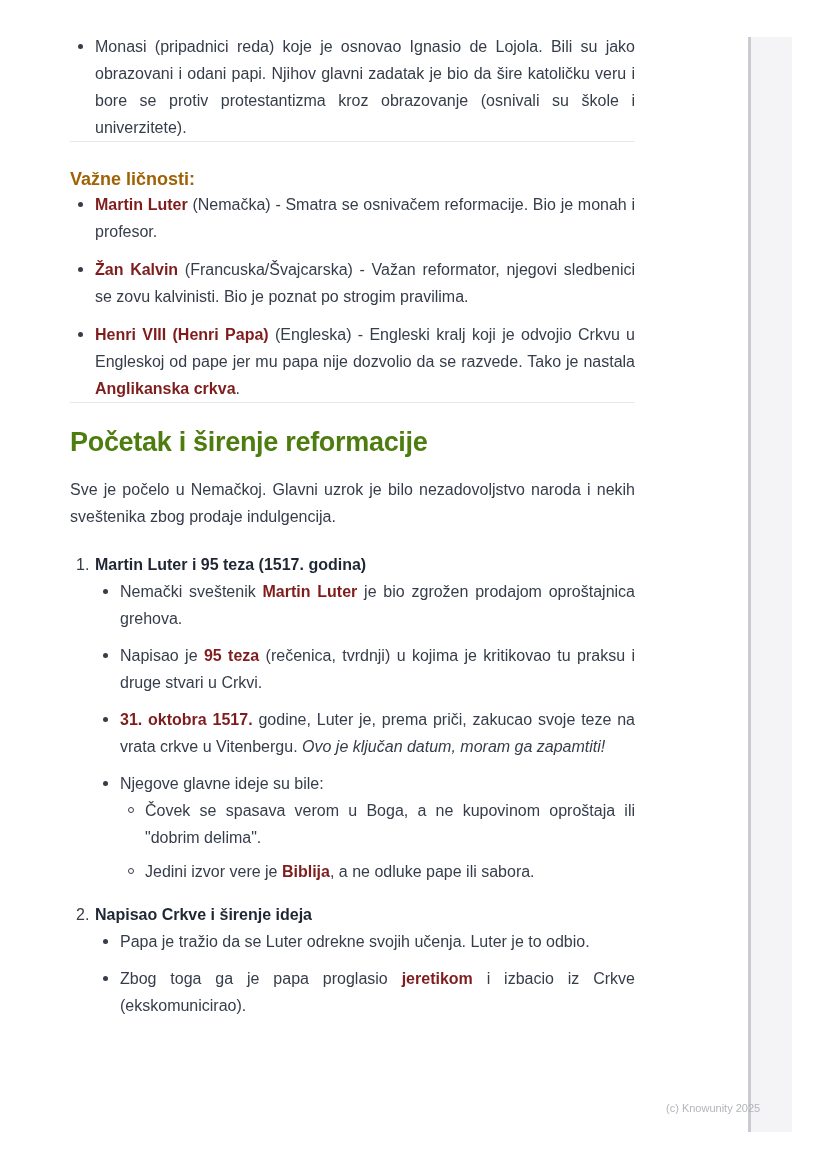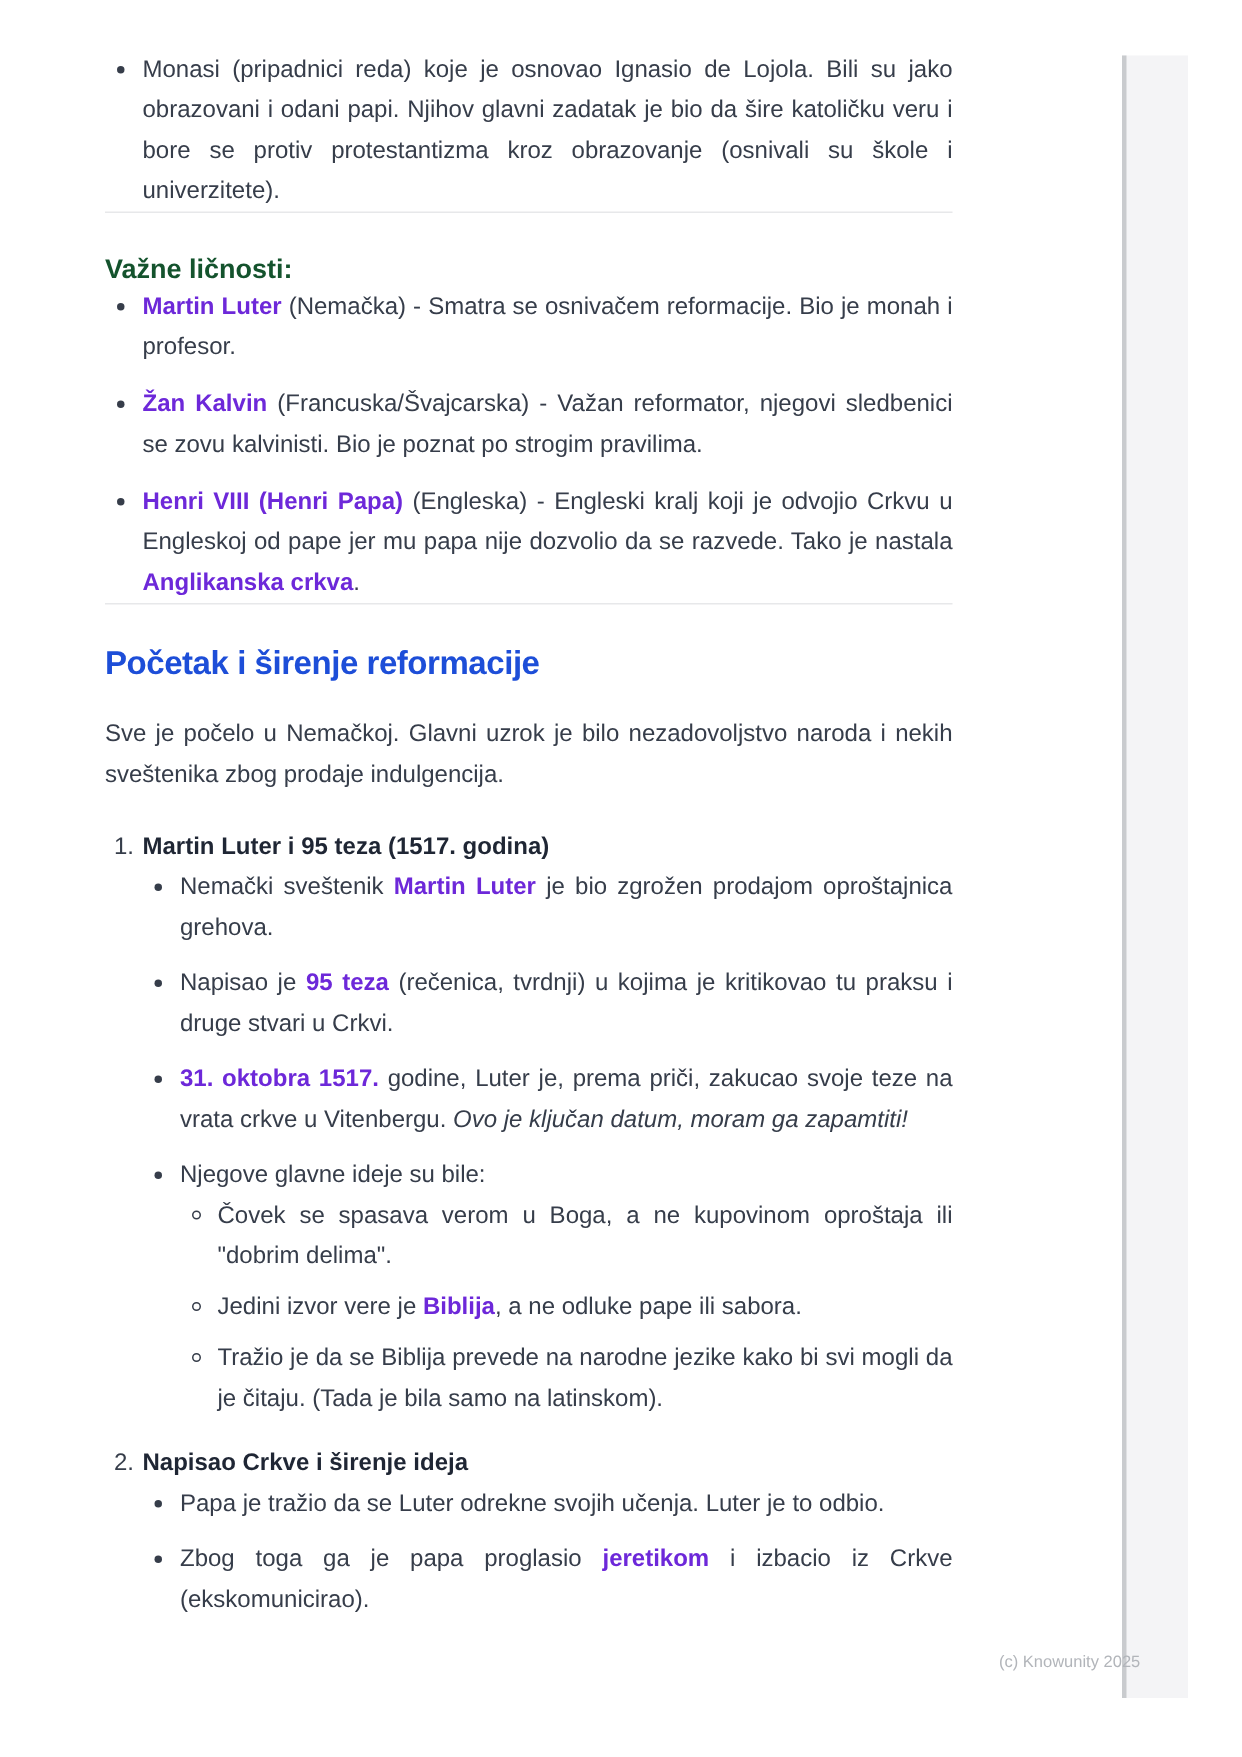--- a/index.html
+++ b/index.html
@@ -12,21 +12,21 @@
     overflow: hidden;
   }
   .doc {
     position: absolute;
     left: 70px; top: 0;
     width: 565px;
     padding-top: 33px;
     font-size: 16px;
     line-height: 27px;
   }
-  .b { font-weight: bold; color: #6d28d9; }
+  .b { font-weight: bold; color: #7f1d1d; }
   .i { font-style: italic; }
 
   ul.blist { list-style: none; margin: 0; padding: 0; }
   .li { position: relative; padding-left: 25px; text-align: justify; }
   .li + .li { margin-top: 11px; }
   .disc {
     position: absolute; left: 8px; top: 11px;
     width: 5px; height: 5px; border-radius: 50%;
     background: #363d4a;
   }
@@ -39,28 +39,28 @@
   hr.divider {
     border: none; border-top: 1px solid #e7e8ea;
     margin: 0; width: 565px;
   }
   .hr1 { margin-top: 22px; }
   .hr2 { margin-top: 28px; }
 
   h3.sub-heading {
     margin: 25px 0 0 0;
     font-size: 18px; line-height: 24px;
-    font-weight: bold; color: #14532d;
+    font-weight: bold; color: #a16207;
   }
   .people-list { margin-top: 22px; }
 
   h2.faded-heading {
     margin: 21px 0 0 0;
-    font-size: 22px; line-height: 36px;
-    font-weight: bold; color: #1d4ed8;
+    font-size: 27px; line-height: 36px;
+    font-weight: bold; color: #4d7c0f;
     letter-spacing: -0.3px;
     white-space: nowrap;
   }
   p.para {
     margin: 16px 0 0 0;
     text-align: justify;
   }
 
   ol.nlist { list-style: none; margin: 21px 0 0 0; padding: 0; }
   ol.nlist > li { position: relative; padding-left: 25px; }
@@ -150,24 +150,20 @@
           <span><span>Njegove glavne ideje su bile:</span></span>
           <ul class="blist subnested">
             <li class="li">
               <span class="circle"></span>
               <span><span>Čovek se spasava verom u Boga, a ne kupovinom oproštaja ili "dobrim delima".</span></span>
             </li>
             <li class="li">
               <span class="circle"></span>
               <span><span>Jedini izvor vere je </span><span class="b">Biblija</span><span>, a ne odluke pape ili sabora.</span></span>
             </li>
-            <li class="li">
-              <span class="circle"></span>
-              <span><span>Tražio je da se Biblija prevede na narodne jezike kako bi svi mogli da je čitaju. (Tada je bila samo na latinskom).</span></span>
-            </li>
           </ul>
         </li>
       </ul>
     </li>
 
     <li>
       <span class="num">2.</span>
       <span class="ntitle">Napisao Crkve i širenje ideja</span>
       <ul class="blist nested">
         <li class="li">

